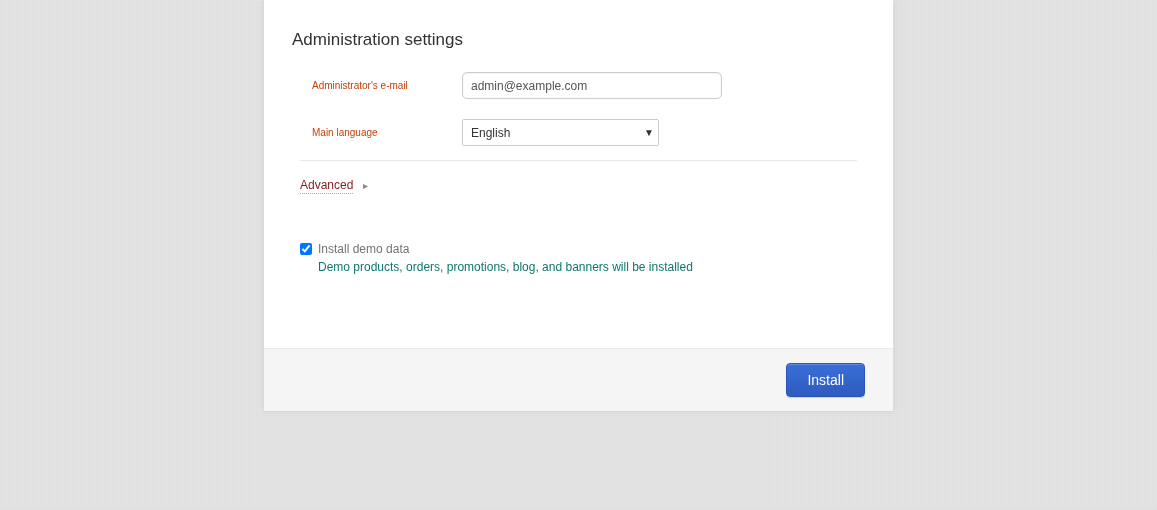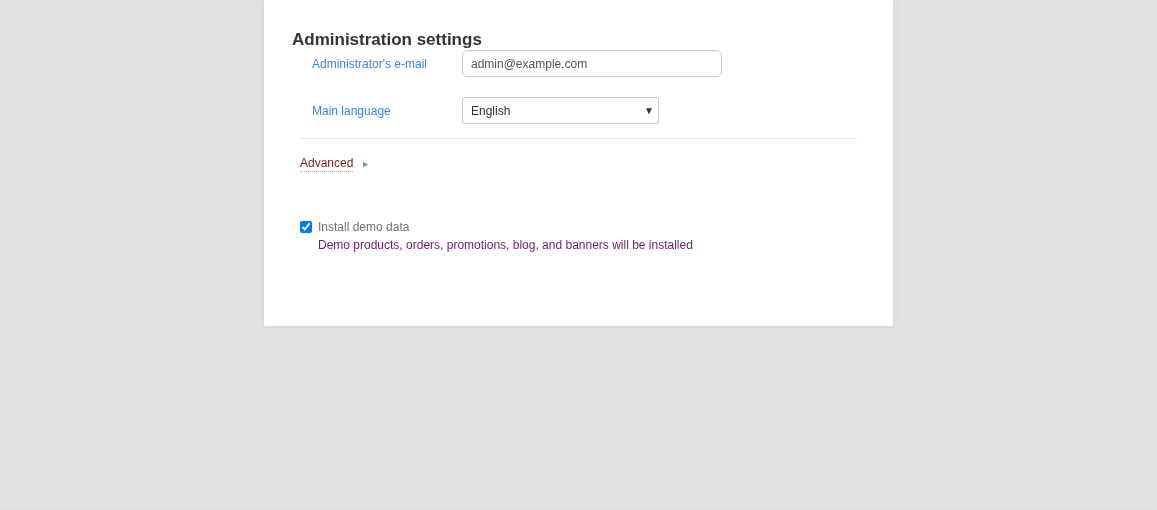--- a/index.html
+++ b/index.html
@@ -21,33 +21,34 @@
     width: 629px;
     margin: 0 auto;
     background: #fff;
     box-shadow: 0 0 6px rgba(0,0,0,0.08);
   }
   .panel-body {
     padding: 30px 28px 60px 28px;
   }
   h2.section-title {
     font-size: 17px;
-    font-weight: bold;
-    color: #333;
+    font-weight: normal;
+    color: #333;
+    margin-bottom: 22px;
   }
   .form-row {
     display: flex;
     align-items: center;
     margin-bottom: 18px;
   }
   .form-row .label {
     width: 170px;
     padding-left: 20px;
-    color: #3b82f6;
-    font-size: 12px;
+    color: #c2410c;
+    font-size: 10px;
   }
   .form-row .control { flex: 0 0 auto; }
   input[type="text"], input[type="password"] {
     width: 260px;
     height: 27px;
     padding: 4px 8px;
     font-size: 12px;
     color: #555;
     border: 1px solid #ccc;
     border-radius: 5px;
@@ -115,21 +116,21 @@
     height: 12px;
     margin-right: 6px;
     cursor: pointer;
   }
   .check-line .check-label {
     font-size: 12px;
     color: #737373;
   }
   .check-desc {
     font-size: 12px;
-    color: #701a75;
+    color: #0f766e;
     padding-left: 18px;
     margin-top: 4px;
   }
   .panel-footer {
     background: #f5f5f5;
     border-top: 1px solid #eaeaea;
     padding: 14px 28px 14px 28px;
     display: flex;
     justify-content: flex-end;
   }
@@ -183,14 +184,17 @@
         <div class="check-line">
           <input type="checkbox" checked="" style="">
           <span class="check-label">Install demo data</span>
         </div>
         <div class="check-desc">Demo products, orders, promotions, blog, and banners will be installed</div>
       </div>
 
 
     </div>
 
+    <div class="panel-footer">
+      <button class="btn-install">Install</button>
+    </div>
   </div>
 </div>
 
 </body></html>

